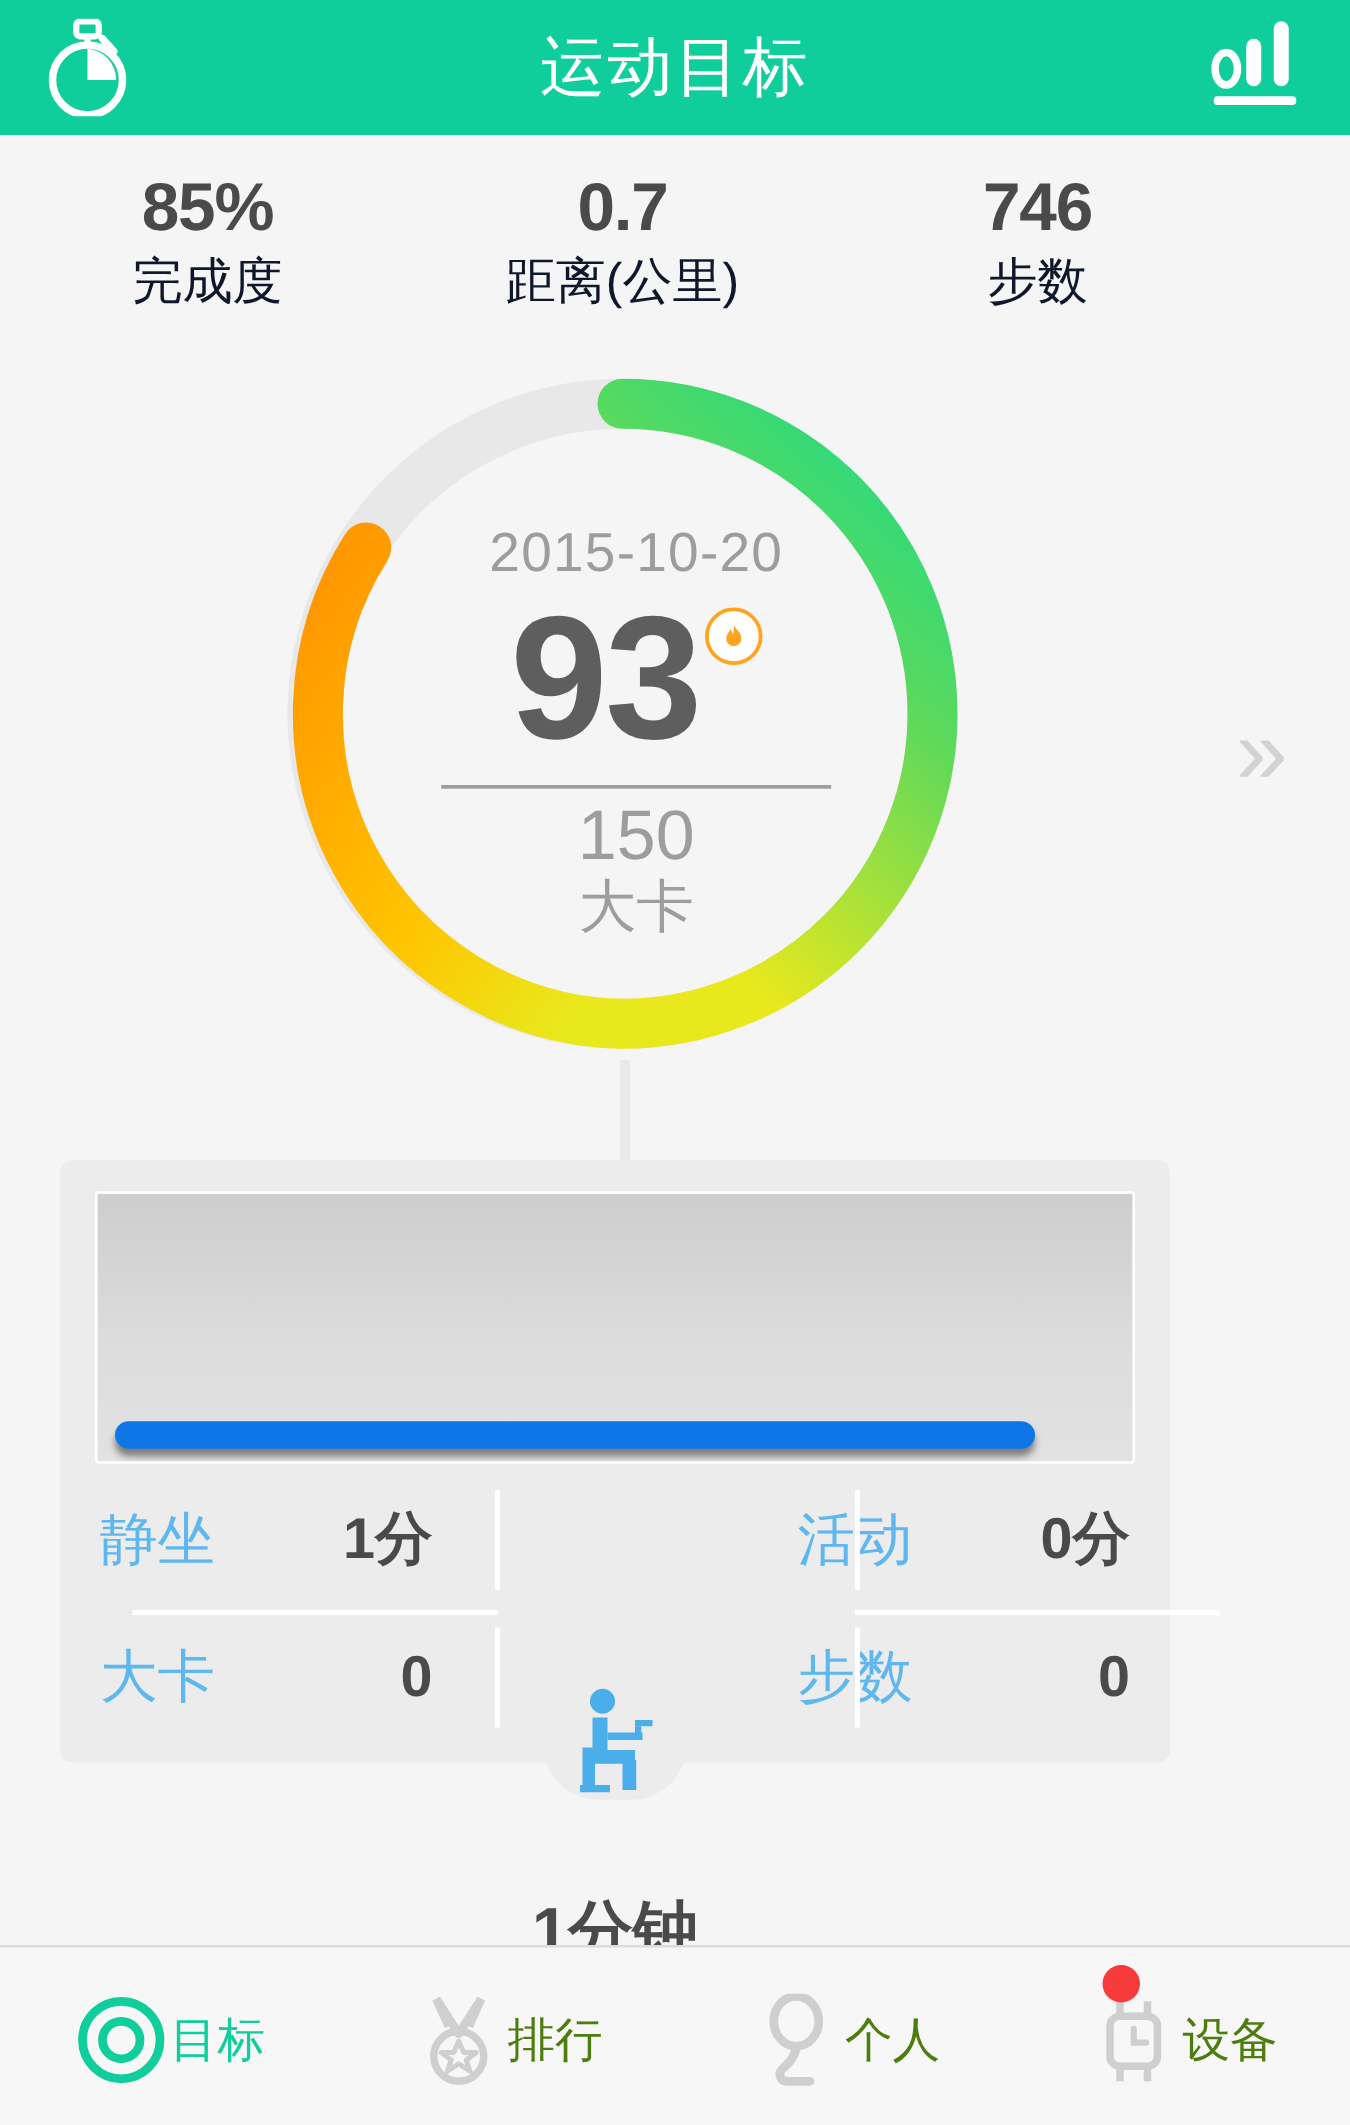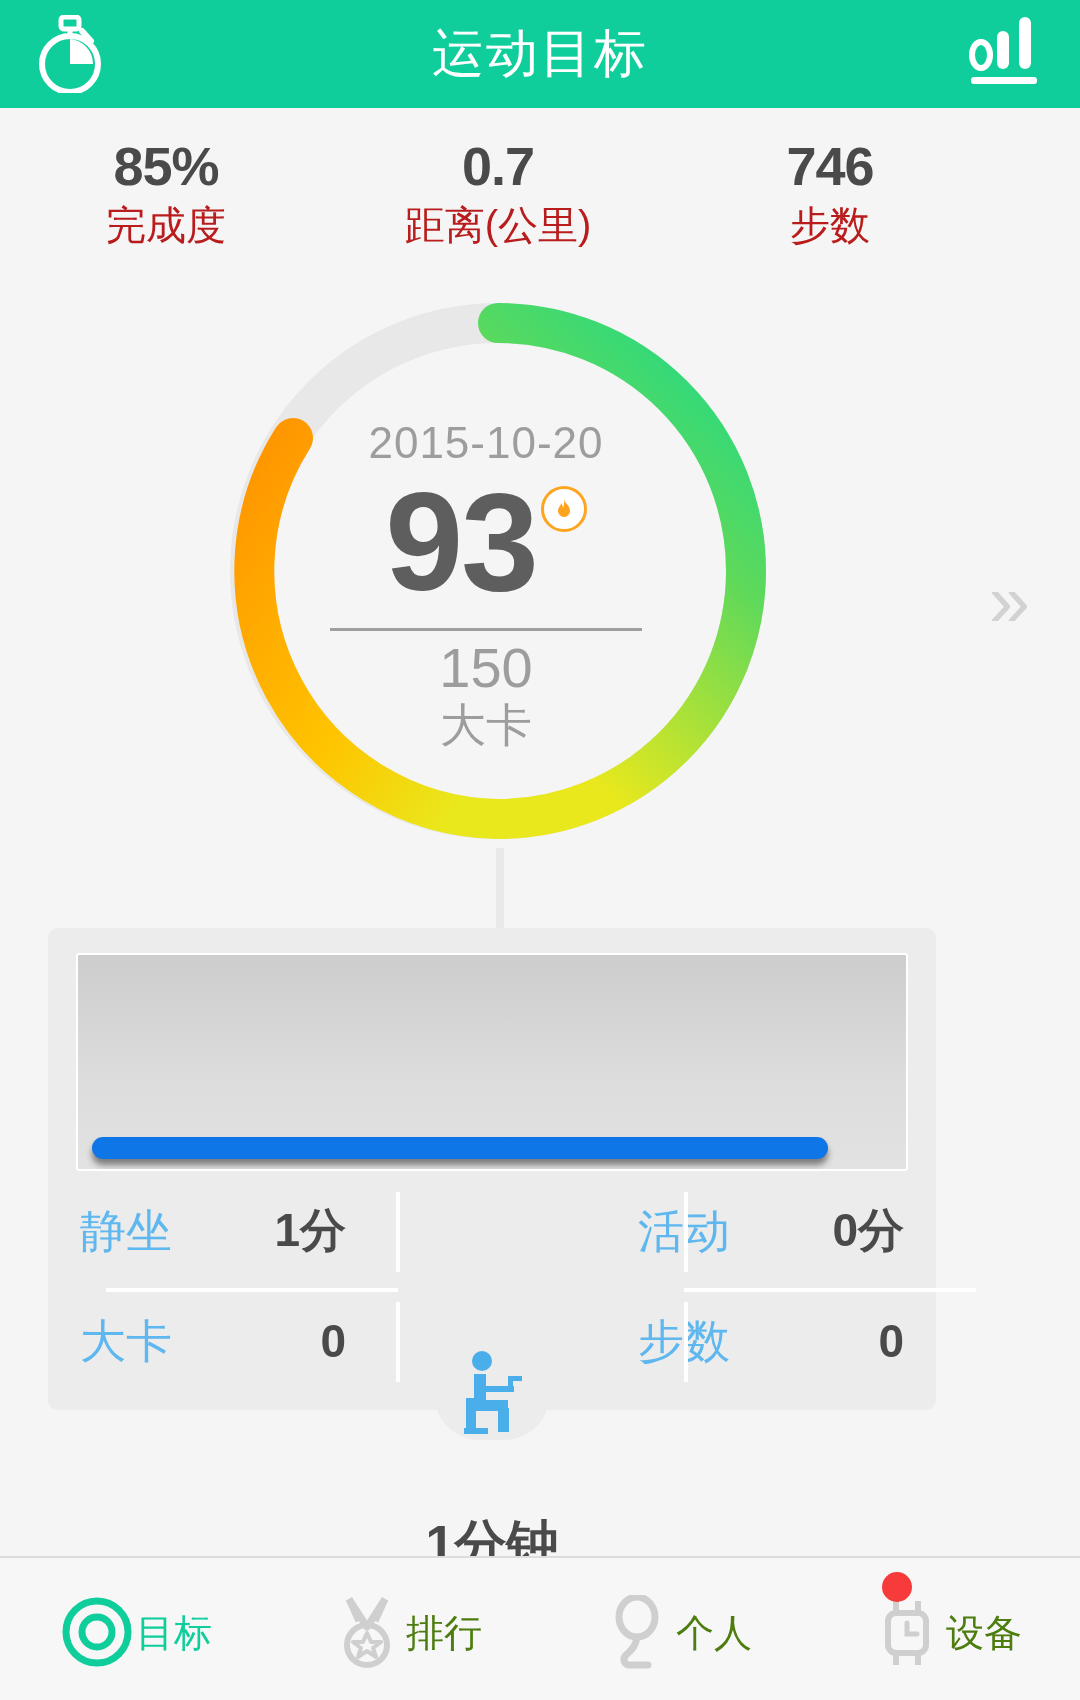--- a/index.html
+++ b/index.html
@@ -29,29 +29,29 @@
   .stats-row {
     position: absolute; top: 108px; left: 0; width: 996px; height: 170px;
     display: flex; align-items: flex-start; padding-top: 30px;
   }
   .stat { flex: 1; text-align: center; }
   .stat-value {
     font-size: 54px; color: #4a4a4a; font-weight: 700; line-height: 1.05;
     font-family: "Liberation Sans Narrow","Liberation Sans", sans-serif;
     letter-spacing: -1px;
   }
-  .stat-label { font-size: 40px; color: #b91c1c; margin-top: 8px; line-height: 1.1; }
+  .stat-label { font-size: 40px; color: #0f172a; margin-top: 8px; line-height: 1.1; }
 
   
   .ring-wrap {
     position: absolute; top: 278px; left: 0; width: 1080px; height: 600px;
   }
   .ring-svg { position: absolute; left: 198px; top: 8px; }
   .ring-center {
-    position: absolute; left: 276px; top: 140px; width: 420px; height: 400px;
+    position: absolute; left: 299px; top: 140px; width: 420px; height: 400px;
     display: flex; flex-direction: column; align-items: center; justify-content: flex-start;
   }
   .ring-date { font-size: 44px; color: #9d9d9d; letter-spacing: 1px;
      font-family: "Liberation Sans Narrow","Liberation Sans", sans-serif; }
   .ring-main-wrap { position: relative; display: flex; align-items: flex-start; margin-top: 4px; }
   .ring-main {
     font-size: 140px; color: #5e5e5e; font-weight: 700; line-height: 1.0;
     font-family: "Liberation Sans Narrow","Liberation Sans", sans-serif;
     letter-spacing: -2px;
   }

